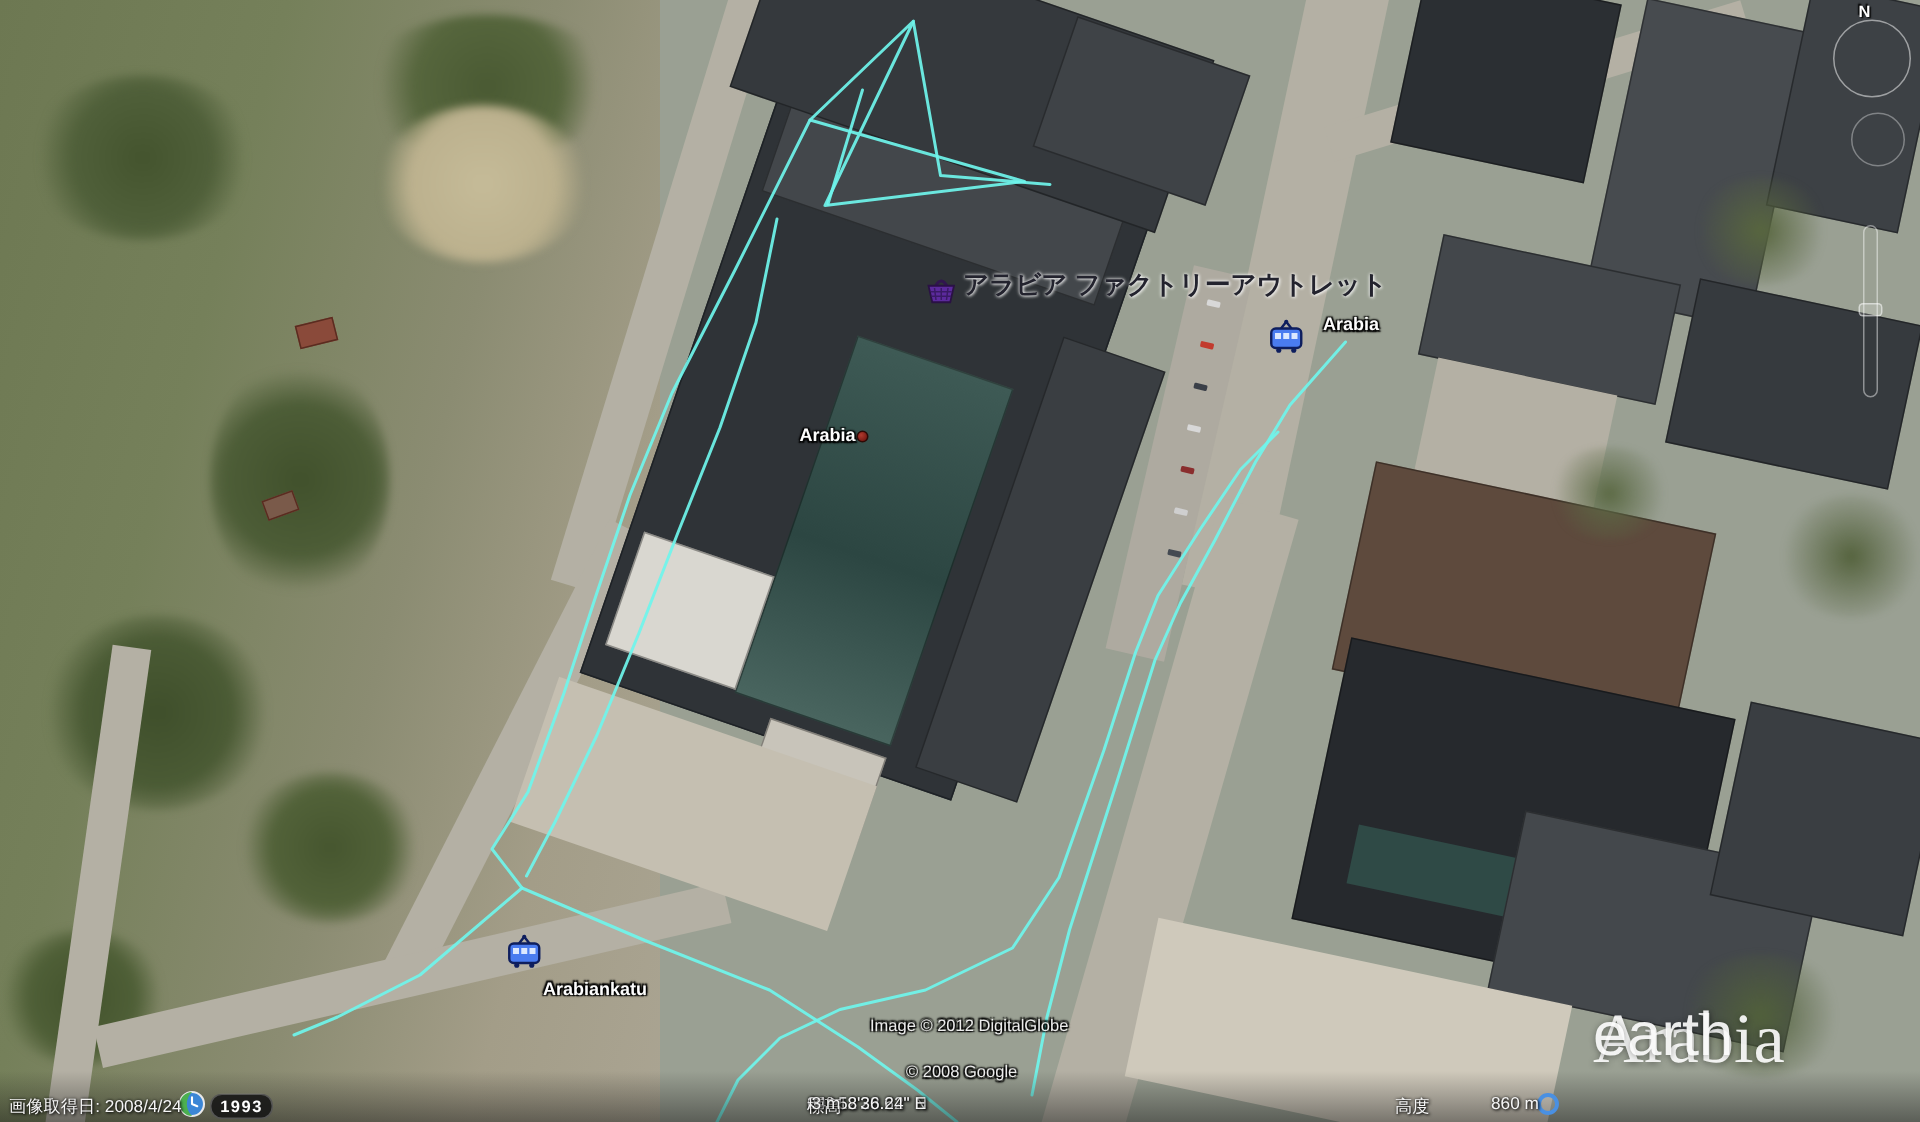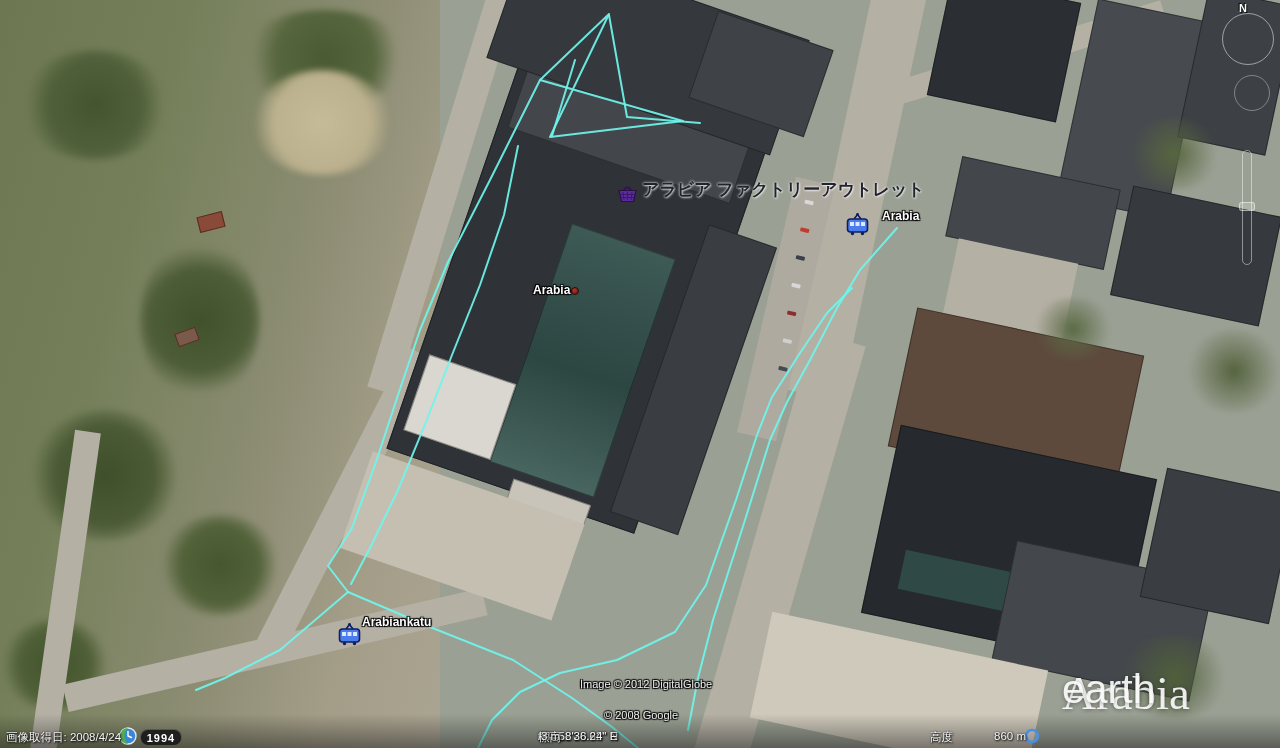--- a/index.html
+++ b/index.html
@@ -215,38 +215,38 @@
       <path d="M10 7 L13.5 2.5 L17 7" fill="none" stroke="#0e1e5e" stroke-width="1.6"></path>
       <circle cx="13.5" cy="2.5" r="1.4" fill="#0e1e5e"></circle>
       <rect x="3.5" y="7" width="20" height="13" rx="3" fill="#4a7cf0" stroke="#0e1e5e" stroke-width="1.6"></rect>
       <rect x="6" y="10" width="4" height="4" fill="#dce8ff"></rect>
       <rect x="11.5" y="10" width="4" height="4" fill="#dce8ff"></rect>
       <rect x="17" y="10" width="4" height="4" fill="#dce8ff"></rect>
       <circle cx="8.5" cy="21.5" r="1.7" fill="#0e1e5e"></circle>
       <circle cx="18.5" cy="21.5" r="1.7" fill="#0e1e5e"></circle>
     </svg>
   </div>
-  <div class="maplabel" style="left:362px;top:615px;text-align:center;">Arabiankatu</div>
+  <div class="maplabel" style="left:362px;top:652px;text-align:center;">Arabiankatu</div>
 
   <div class="attrib" style="left:580px;top:678px;">Image © 2012 DigitalGlobe</div>
   <div class="attrib" style="left:604px;top:709px;">© 2008 Google</div>
   <div class="ge-logo">
     <span class="g">Arabia</span>
     <span class="e">earth</span>
   </div>
 
   <div class="status" style="left:6px;top:730px;">画像取得日: 2008/4/24</div>
   <div class="icon-wrap" style="left:119px;top:727px;">
     <svg width="18" height="18" viewBox="0 0 18 18" style="position:static">
       <circle cx="9" cy="9" r="8" fill="#3b86d6" stroke="#e8e8e8" stroke-width="1.4"></circle>
       <path d="M9 1 A8 8 0 0 0 9 17 A11 11 0 0 1 9 1 Z" fill="#4caf50"></path>
       <path d="M9 9 L9 4.5 M9 9 L12.5 10.5" stroke="#fff" stroke-width="1.4" stroke-linecap="round"></path>
     </svg>
   </div>
-  <div class="year-badge">1994</div>
+  <div class="year-badge">1993</div>
 
   <div class="coords status">
     <span>60° 12'28.62" N</span>
     <span>24° 58'36.24" E</span>
     <span>標高</span>
     <span class="elev-val">3 m</span>
   </div>
 
   <div class="status" style="left:930px;top:730px;">高度</div>
   <div class="status" style="left:994px;top:730px;">860 m</div>

